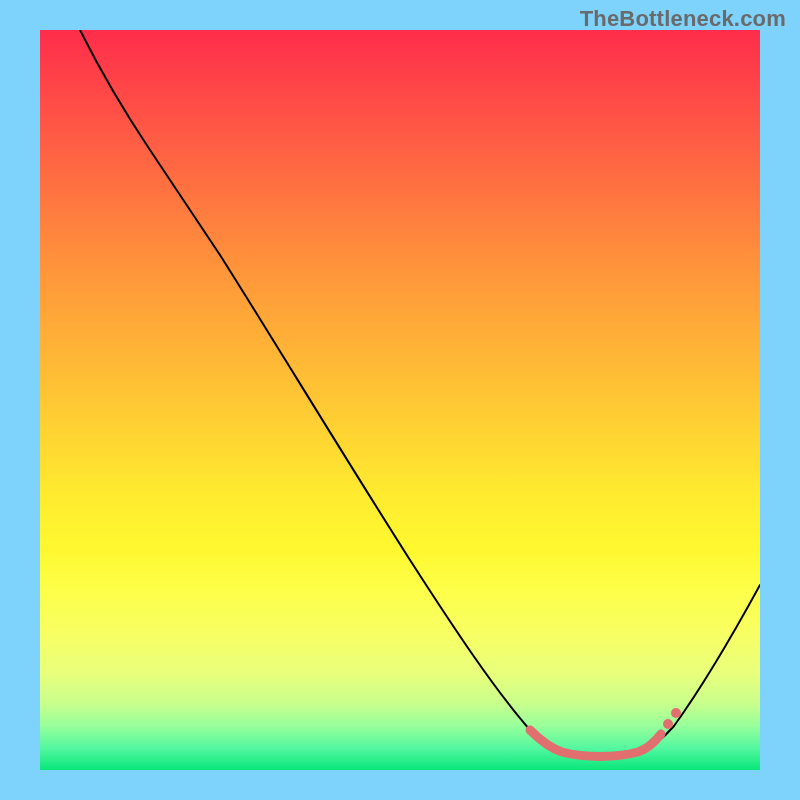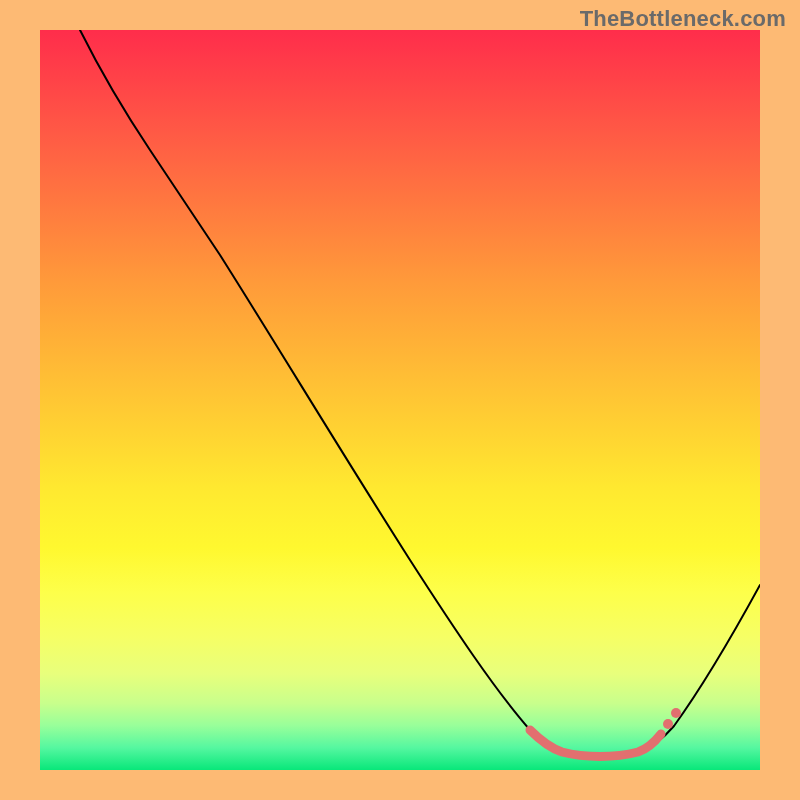--- a/index.html
+++ b/index.html
@@ -1,17 +1,17 @@
 <!DOCTYPE html>
 <html><head>
 <meta charset="utf-8">
 <style>
   * { margin: 0; padding: 0; box-sizing: border-box; }
   html, body { width: 800px; height: 800px; background: #000; overflow: hidden; }
-  .wrap { position: relative; width: 800px; height: 800px; background: #fdba74; }
+  .wrap { position: relative; width: 800px; height: 800px; background: #7dd3fc; }
   .watermark {
     position: absolute;
     top: 6px;
     right: 14px;
     font-family: Arial, Helvetica, sans-serif;
     font-size: 22px;
     color: #6a6a6a;
     font-weight: 600;
     letter-spacing: 0.2px;
     z-index: 10;

